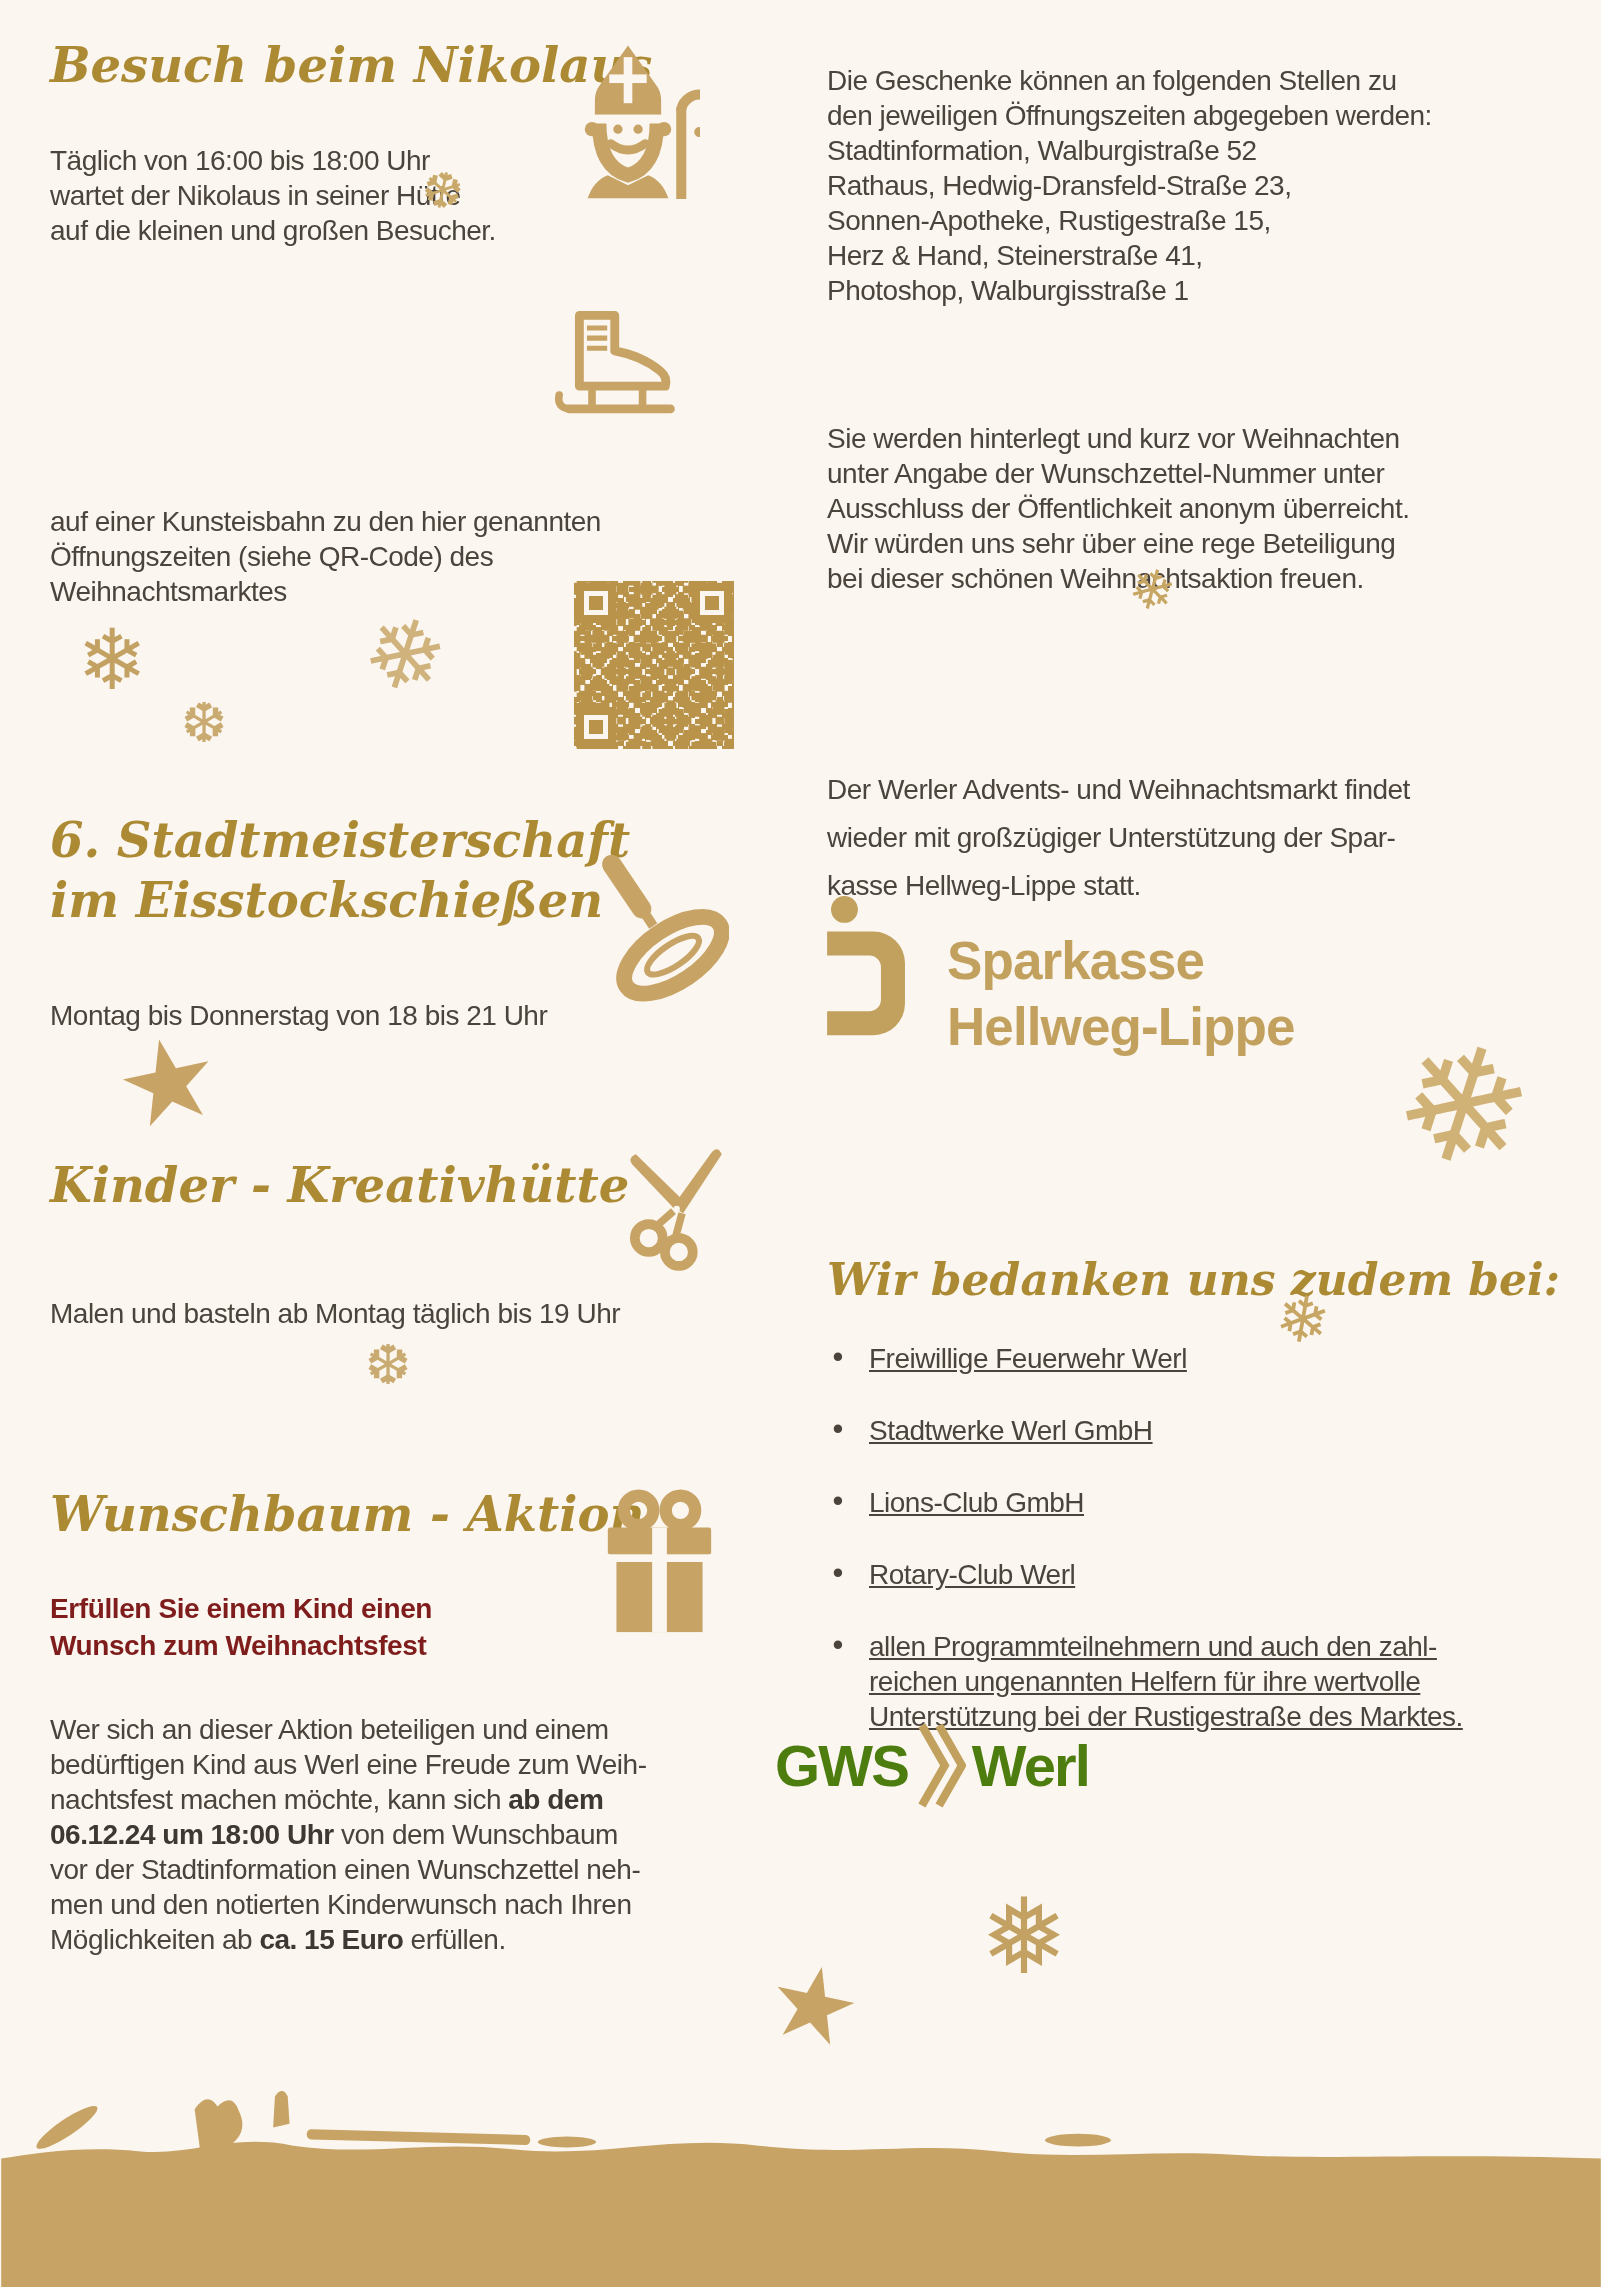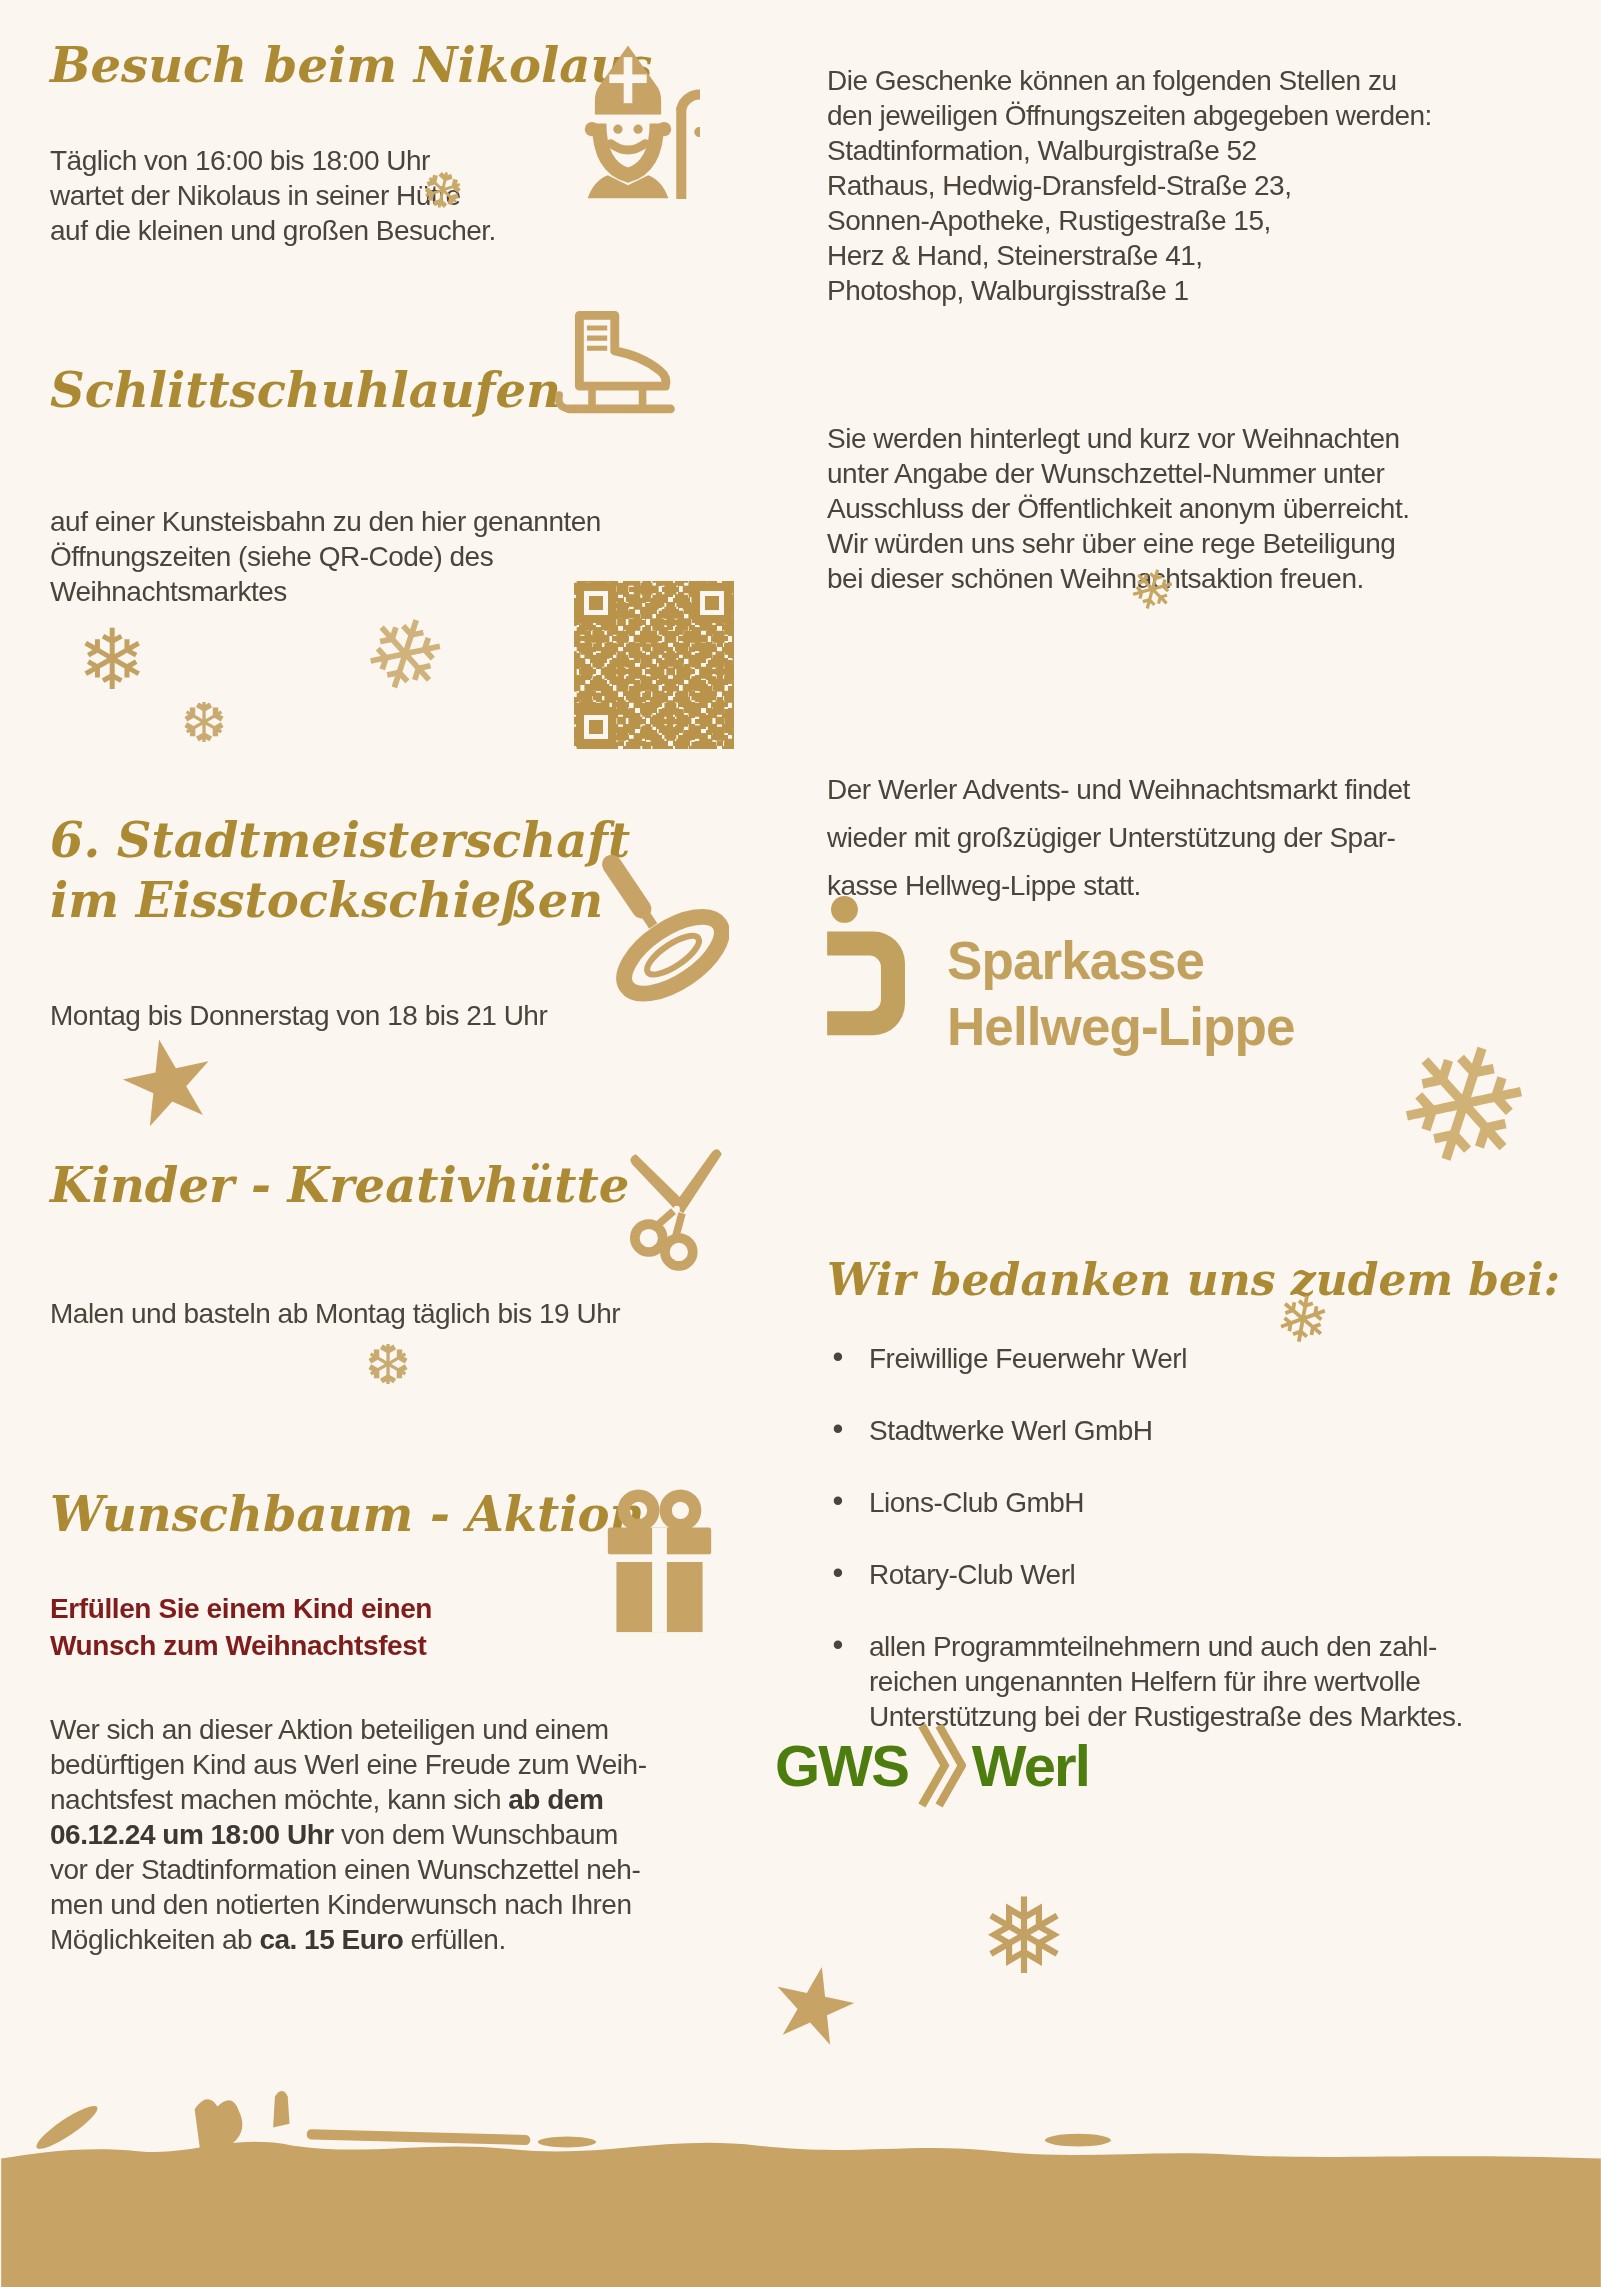--- a/index.html
+++ b/index.html
@@ -23,21 +23,21 @@
   .p-nikolaus{left:50px;top:115px;width:512px;}
   .p-schlitt{left:50px;top:476px;width:694px;}
   .p-eisstock{left:50px;top:970px;width:694px;}
   .p-kreativ{left:50px;top:1268px;width:713px;}
   .p-wunsch-lead{left:50px;top:1562px;width:694px;}
   .p-wunsch{left:50px;top:1667px;width:704px;margin-top:45px;}
   .p-dropoff{left:827px;top:35px;width:740px;}
   .p-hinterlegt{left:827px;top:393px;width:740px;}
   .p-sponsor{left:827px;top:738px;width:740px;line-height:48px;}
   
-  .thanks-list{left:827px;top:1341px;width:722px;margin:0;padding:0;list-style:none;}
+  .thanks-list{left:827px;top:1341px;width:722px;margin:0;padding:0;list-style:none;text-decoration:underline;}
   .thanks-list li{position:relative;padding-left:42px;font-size:28px;line-height:35px;
                   letter-spacing:-0.5px;margin-bottom:37px;white-space:pre-line;}
   .thanks-list li::before{content:"\2022";position:absolute;left:5.5px;top:-1.8px;font-size:31px;color:#4a443d;}
   
   .sparkasse-text{left:947px;top:928px;font-size:53px;font-weight:700;color:#c2a05e;
                   line-height:66px;letter-spacing:-0.9px;white-space:pre-line;}
   .gws{left:775px;top:1718px;display:flex;align-items:center;color:#4d7c0f;}
   .gws .t{font-size:58px;font-weight:800;letter-spacing:-1.8px;line-height:91px;}
   .gws svg{margin:0 5.5px 0 9.1px;}
   
@@ -86,21 +86,20 @@
     <path d="M87 108 V46" stroke="#c8a366" stroke-width="7" fill="none" stroke-linecap="round"></path>
     <path d="M87 46 a13 13 0 1 1 12.5 16" stroke="#c8a366" stroke-width="7" fill="none" stroke-linecap="round"></path>
   </svg>
 
   <p class="abs body p-nikolaus">Täglich von 16:00 bis 18:00 Uhr
 wartet der Nikolaus in seiner Hütte
 auf die kleinen und großen Besucher.</p>
 
   <span class="flake f1">❆</span>
 
-  <div class="abs script h-schlitt">Schlittschuhlaufen</div>
 
   <svg class="abs" style="left:544px;top:307px;" width="139" height="128" viewBox="0 0 110 100">
     <path d="M28 6 H56 V34 Q78 38 92 50 Q98 55 96 62 H28 Z" fill="none" stroke="#c8a366" stroke-width="7" stroke-linejoin="round"></path>
     <path d="M34 16 H50 M34 24 H50 M34 32 H50" stroke="#c8a366" stroke-width="4"></path>
     <path d="M20 80 H100" stroke="#c8a366" stroke-width="7" stroke-linecap="round"></path>
     <path d="M20 80 Q10 79 12 69" stroke="#c8a366" stroke-width="6" fill="none" stroke-linecap="round"></path>
     <path d="M38 62 V80 M78 62 V80" stroke="#c8a366" stroke-width="6"></path>
   </svg>
 
   <p class="abs body p-schlitt">auf einer Kunsteisbahn zu den hier genannten

